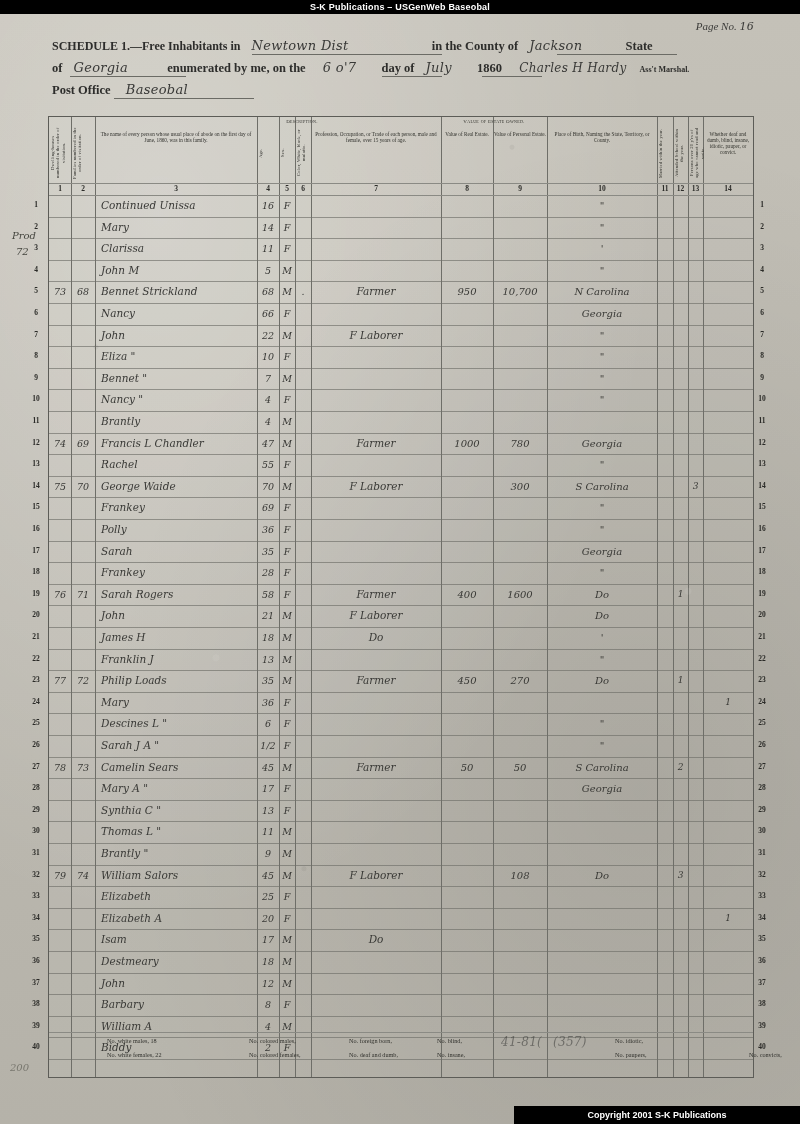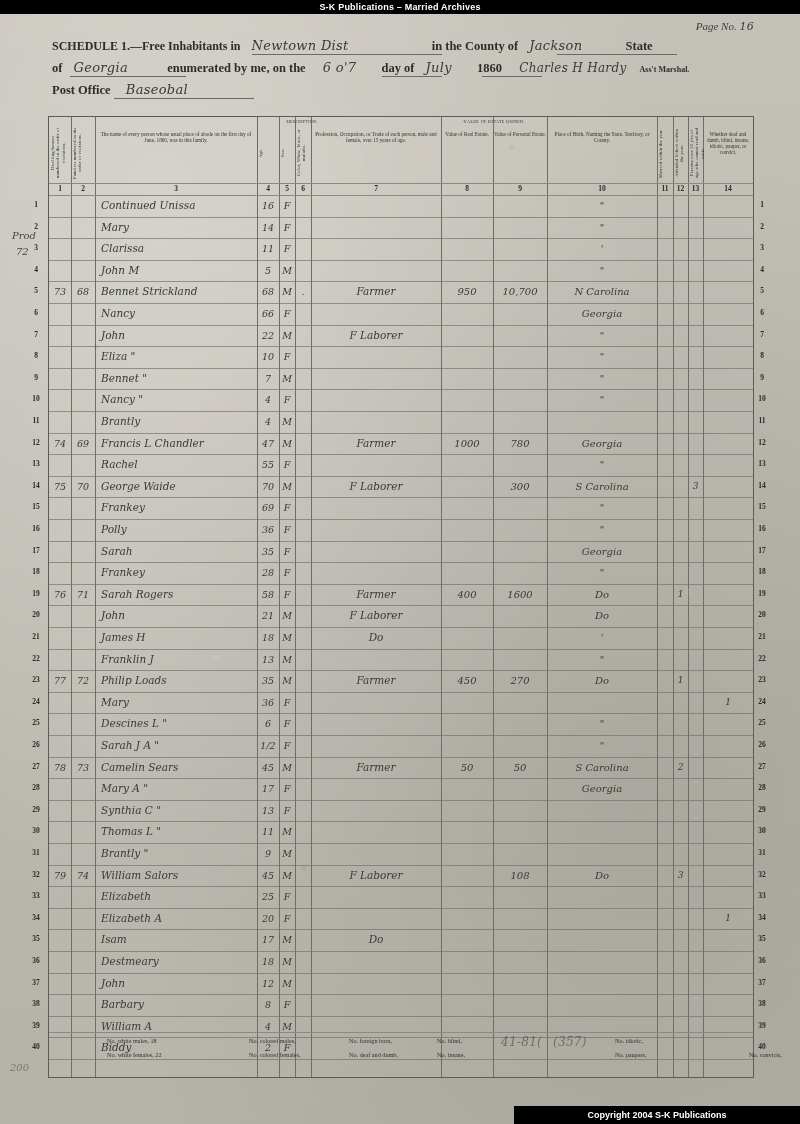--- a/index.html
+++ b/index.html
@@ -138,21 +138,21 @@
   .margin-note{
     position:absolute;font-family:"DejaVu Serif", serif;font-style:italic;
     font-size:10px;color:#46463f;
   }
   .faint{opacity:.55;}
 </style>
 </head>
 <body>
 
 <div id="top-banner" class="banner">
-  <span>S-K Publications – Married Archives</span>
+  <span>S-K Publications – USGenWeb Baseobal</span>
 </div>
 
 <div id="sheet">
 
   <div id="page-no">
     <span>Page No.</span>
     <span class="hand">16</span>
   </div>
 
   <div id="hdr">
@@ -1030,14 +1030,14 @@
       <div class="linenum" style="top: 756px; left: 0px;">36</div>
       <div class="linenum" style="top: 777.6px; left: 0px;">37</div>
       <div class="linenum" style="top: 799.2px; left: 0px;">38</div>
       <div class="linenum" style="top: 820.8px; left: 0px;">39</div>
       <div class="linenum" style="top: 842.4px; left: 0px;">40</div>
     </div>
 
 </div>
 
 <div id="bottom-credit">
-  <span>Copyright 2004 S-K Publications</span>
+  <span>Copyright 2001 S-K Publications</span>
 </div>
 
 </body></html>

